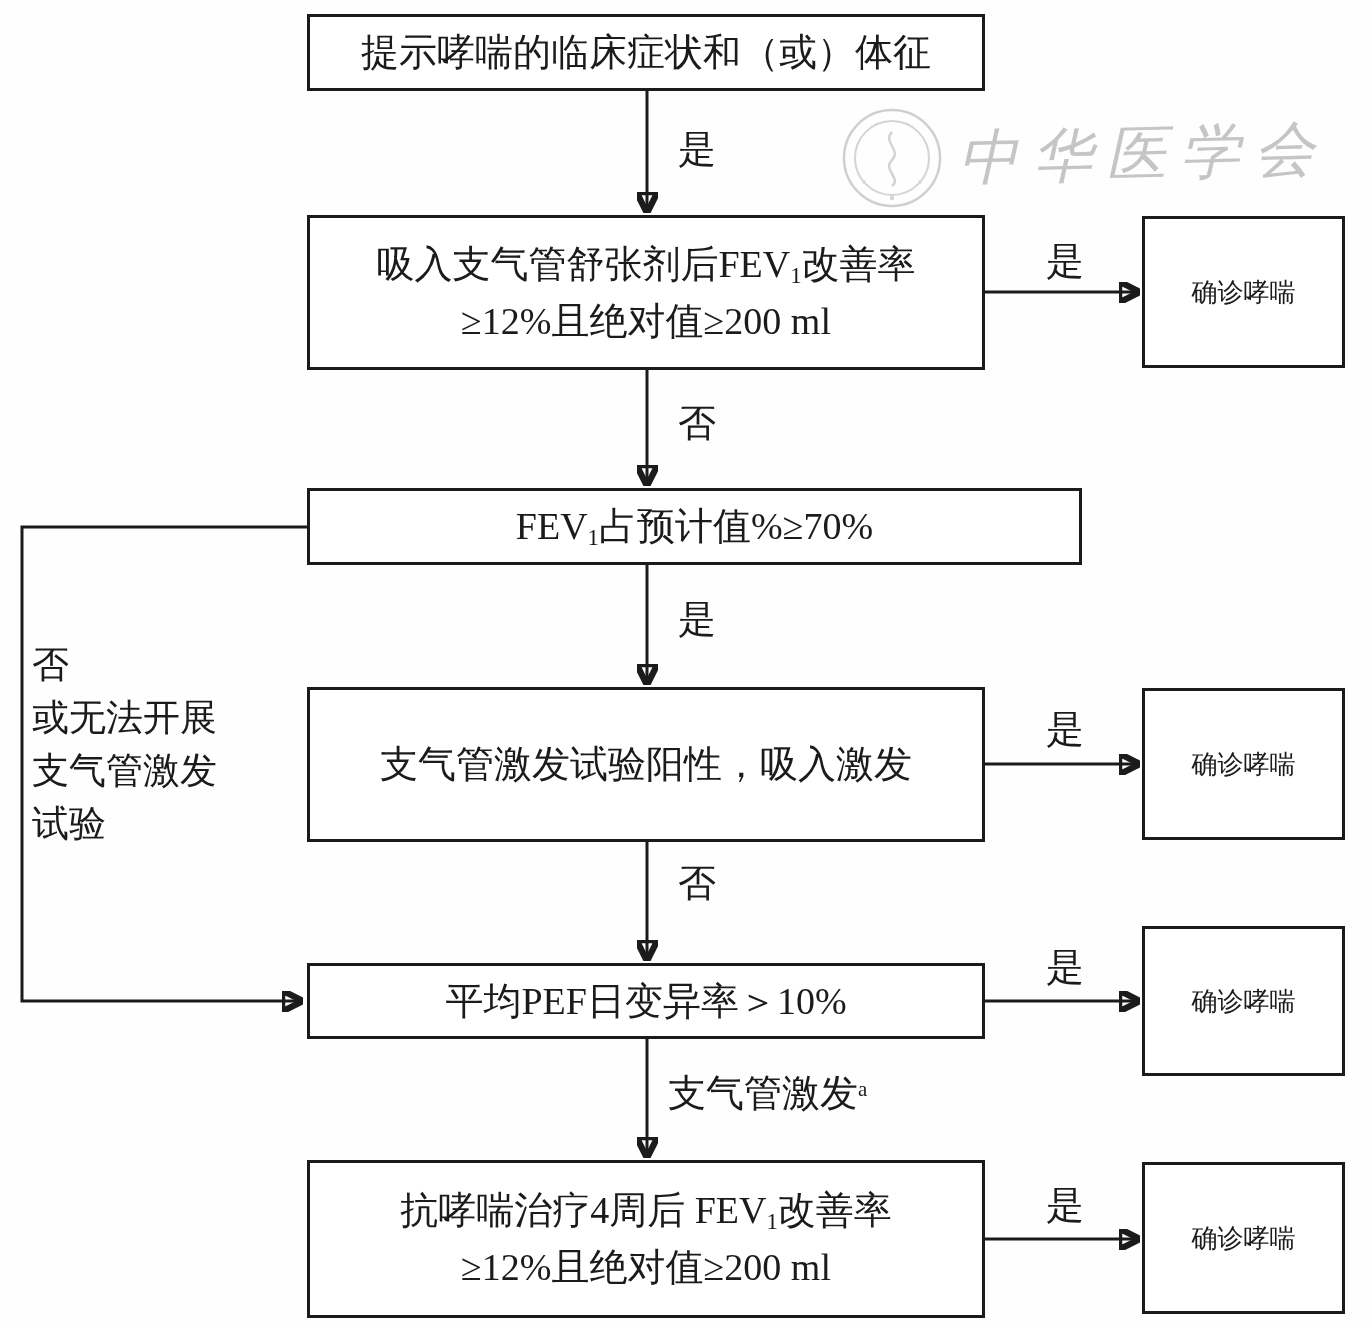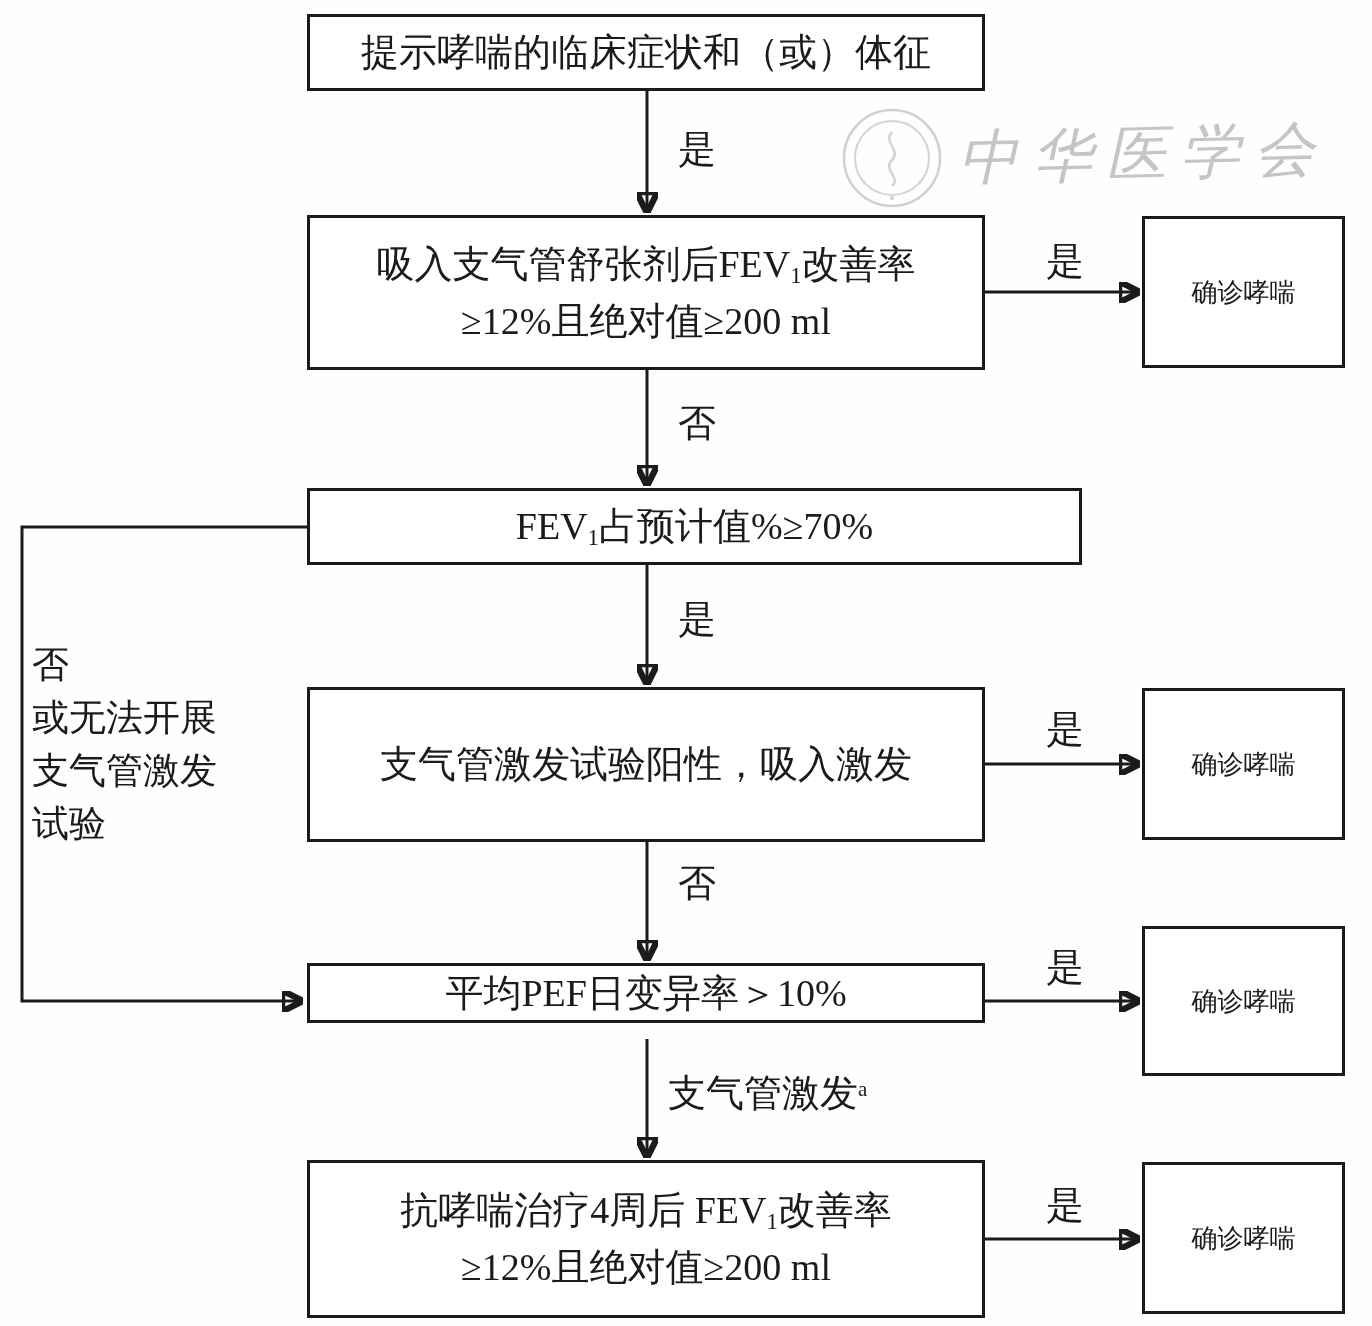--- a/index.html
+++ b/index.html
@@ -93,21 +93,21 @@
   </div>
 
   <div class="box" style="left:307px; top:488px; width:775px; height:77px;">
     <div class="line"><span>FEV</span><sub>1</sub><span>占预计值%≥70%</span></div>
   </div>
 
   <div class="box" style="left:307px; top:687px; width:678px; height:155px;gap:40px;">
     <div class="line">支气管激发试验阳性，吸入激发</div>
   </div>
 
-  <div class="box" style="left:307px; top:963px; width:678px; height:60px;">
+  <div class="box" style="left:307px; top:963px; width:678px; height:76px;">
     <div class="line">平均PEF日变异率＞10%</div>
   </div>
 
   <div class="box" style="left:307px; top:1160px; width:678px; height:158px;">
     <div class="line"><span>抗哮喘治疗4周后 FEV</span><sub>1</sub><span>改善率</span></div>
     <div class="line">≥12%且绝对值≥200 ml</div>
   </div>
 
   <div class="box confirm" style="left:1142px; top:216px; width:203px; height:152px;">
     <div class="line">确诊哮喘</div>

